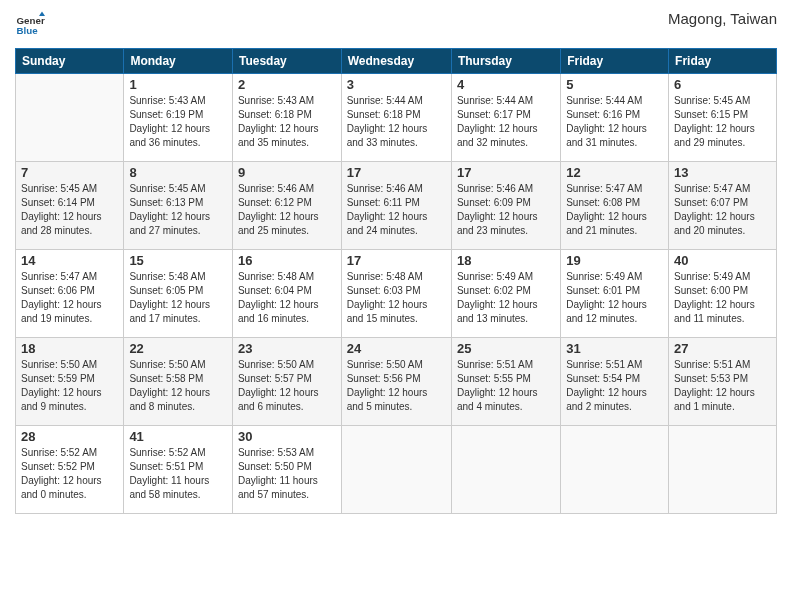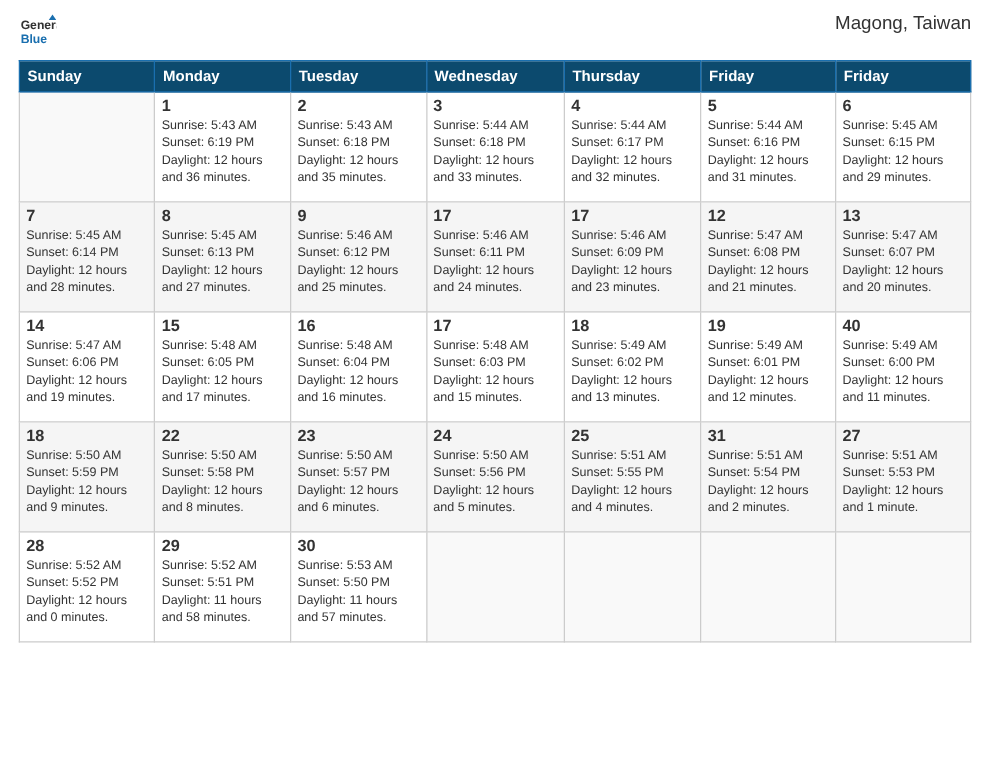--- a/index.html
+++ b/index.html
@@ -314,21 +314,21 @@
         </tr>
         <tr>
           <td>
             <span class="day-number">28</span>
             <div class="day-info" style="white-space: pre-line;">Sunrise: 5:52 AM
 Sunset: 5:52 PM
 Daylight: 12 hours
 and 0 minutes.</div>
           </td>
           <td>
-            <span class="day-number">29</span>
+            <span class="day-number">41</span>
             <div class="day-info" style="white-space: pre-line;">Sunrise: 5:52 AM
 Sunset: 5:51 PM
 Daylight: 11 hours
 and 58 minutes.</div>
           </td>
           <td>
             <span class="day-number">30</span>
             <div class="day-info" style="white-space: pre-line;">Sunrise: 5:53 AM
 Sunset: 5:50 PM
 Daylight: 11 hours

